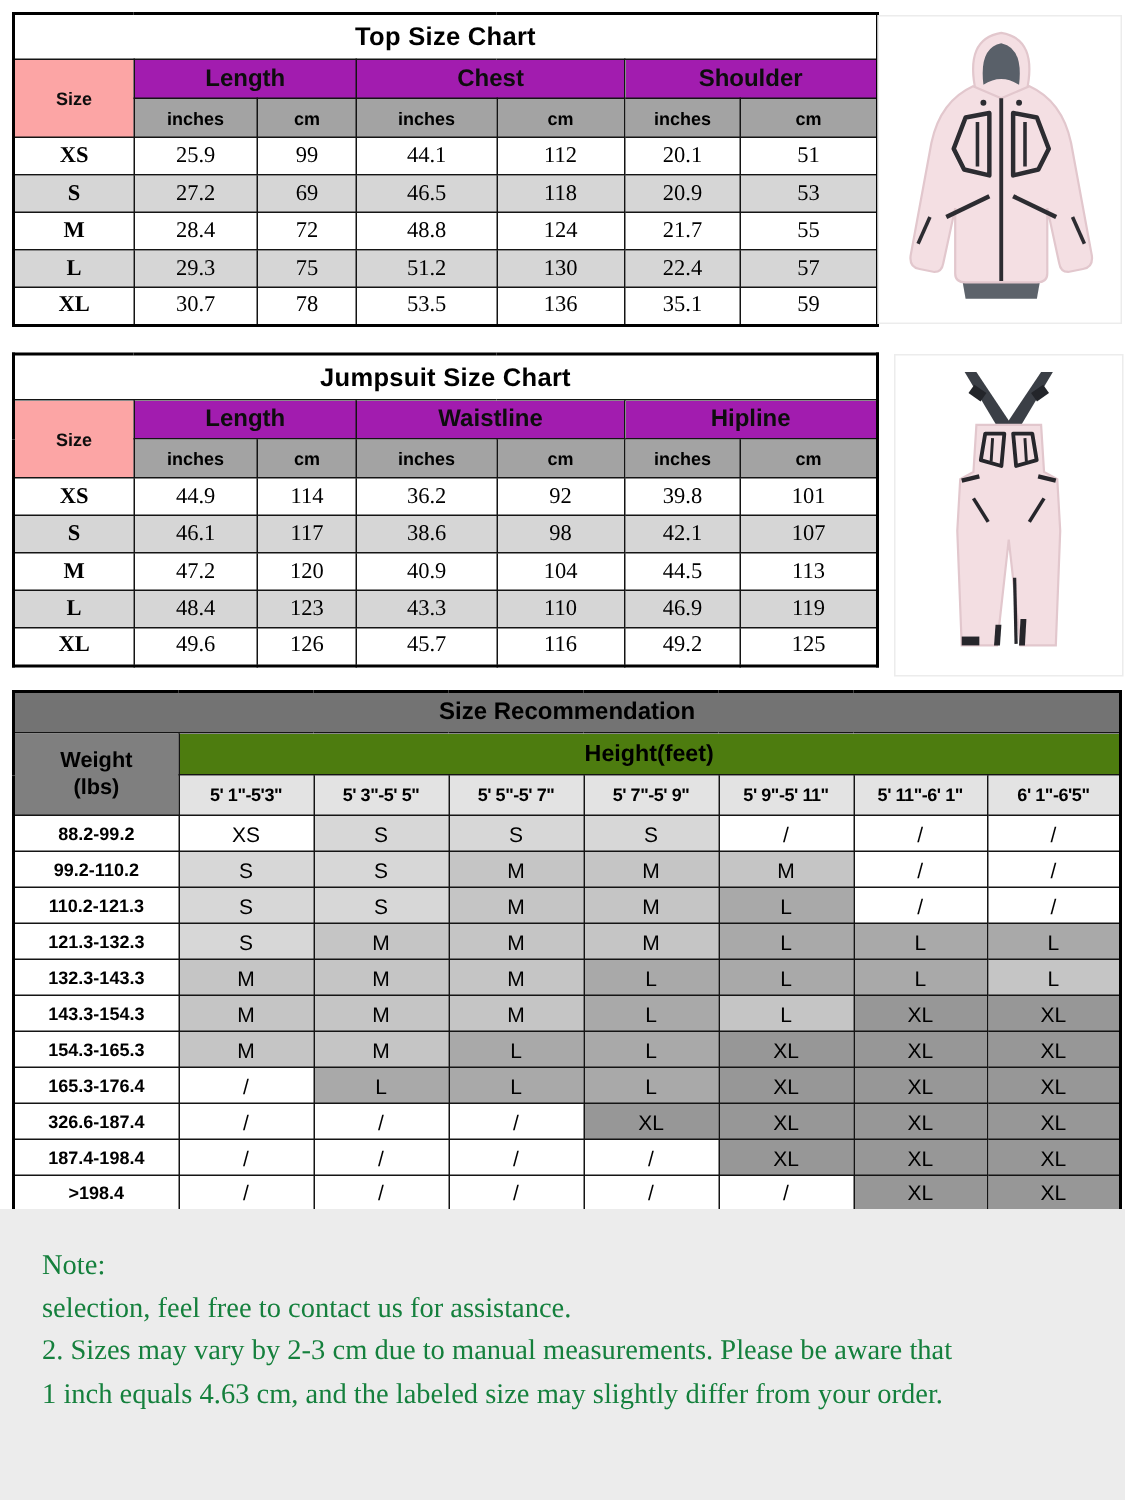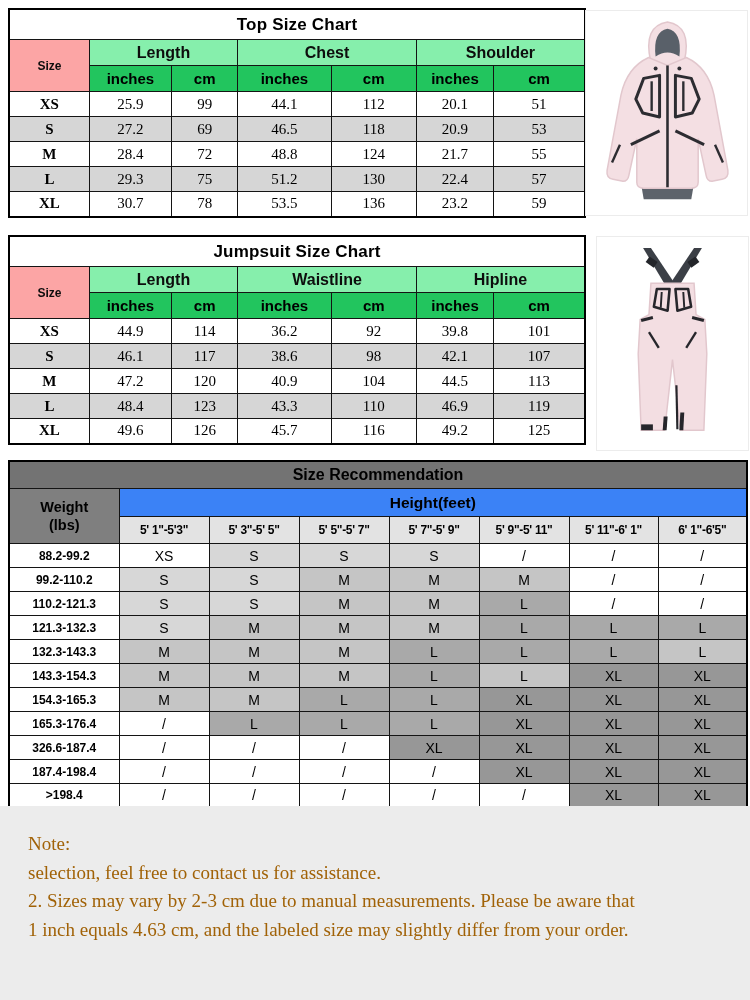--- a/index.html
+++ b/index.html
@@ -7,51 +7,51 @@
   .page{position:relative;width:750px;height:1000px;background:#ffffff;overflow:hidden;}
 
   
   table{border-collapse:collapse;table-layout:fixed;}
   td,th{border:1px solid #141414;text-align:center;vertical-align:middle;padding:0;overflow:hidden;}
   .mtable, .rtable{border:2px solid #000;}
 
   
   .mtable{position:absolute;left:8px;width:578px;}
   .mtable .title-row th{height:29px;background:#ffffff;font-size:17px;font-weight:bold;letter-spacing:.2px;}
-  .mtable .group-row td{height:25px;background:#86efac;font-size:16px;font-weight:bold;color:#0d0d0d;}
-  .mtable .unit-row td{height:25px;background:#22c55e;font-size:15px;font-weight:bold;}
+  .mtable .group-row td{height:25px;background:#a21caf;font-size:16px;font-weight:bold;color:#0d0d0d;}
+  .mtable .unit-row td{height:25px;background:#a3a3a3;font-size:12px;font-weight:bold;}
   .mtable td.corner{background:#fca5a5;font-size:12px;font-weight:bold;}
   .mtable tbody tr{height:25px;}
   .mtable tbody td{font-family:"Liberation Serif",serif;font-size:15px;background:#ffffff;}
   .mtable tbody td.size-label{font-weight:bold;}
   .mtable tbody tr:nth-child(even) td{background:#d6d6d6;}
 
   
   .rtable{position:absolute;left:8px;top:460px;width:738px;}
   .rtable .title-row th{height:26px;background:#737373;font-size:16px;font-weight:bold;}
   .rtable .corner{background:#7f7f7f;font-size:14.5px;font-weight:bold;line-height:1.25;margin-left:44px;}
-  .rtable .height-head{height:27px;background:#3b82f6;font-size:15.5px;font-weight:bold;}
+  .rtable .height-head{height:27px;background:#4d7c0f;font-size:15.5px;font-weight:bold;}
   .rtable .hcol-row td{height:26px;background:#e3e3e3;font-size:12px;font-weight:bold;letter-spacing:-0.3px;}
   .rtable tbody tr{height:24px;}
   .rtable tbody td{font-size:14px;}
   .rtable td.weight-label{font-size:12px;font-weight:bold;background:#ffffff;}
   .rtable td.shade0{background:#ffffff;}
   .rtable td.shade1{background:#d7d7d7;}
   .rtable td.shade2{background:#c5c5c5;}
   .rtable td.shade3{background:#a9a9a9;}
   .rtable td.shade4{background:#979797;}
 
   
   .product-box{position:absolute;background:#ffffff;border:1px solid #ececec;display:flex;align-items:center;justify-content:center;}
   #jacket-box{left:585px;top:10px;width:161px;height:204px;}
   #bib-box{left:596px;top:236px;width:151px;height:213px;}
 
   
   .bottom-section{position:absolute;left:0;top:806px;width:750px;height:194px;background:#ececec;}
-  .note{padding:24px 20px 0 28px;font-family:"Liberation Serif",serif;font-size:19px;line-height:28.5px;color:#a16207;}
+  .note{padding:24px 20px 0 28px;font-family:"Liberation Serif",serif;font-size:19px;line-height:28.5px;color:#15803d;}
   .note div{white-space:nowrap;}
 </style>
 </head>
 <body>
 
 <div class="page">
 
   <table class="mtable" style="top:8px;">
     <colgroup>
       <col style="width:80px">
@@ -117,21 +117,21 @@
           <td class="num">130</td>
           <td class="num">22.4</td>
           <td class="num">57</td>
         </tr>
         <tr>
           <td class="size-label">XL</td>
           <td class="num">30.7</td>
           <td class="num">78</td>
           <td class="num">53.5</td>
           <td class="num">136</td>
-          <td class="num">23.2</td>
+          <td class="num">35.1</td>
           <td class="num">59</td>
         </tr>
       </tbody>
   </table>
 
   <div class="product-box" id="jacket-box">
     <svg width="159" height="202" viewBox="0 0 160 204">
 
       <path d="M64,50 Q56,14 81,10 Q106,14 98,50 L81,58 Z" fill="#f4dfe3" stroke="#e2c7cd" stroke-width="1.5"></path>
       <path d="M69,45 Q66,20 81,17 Q96,20 93,45 Q81,37 69,45 Z" fill="#596069"></path>

